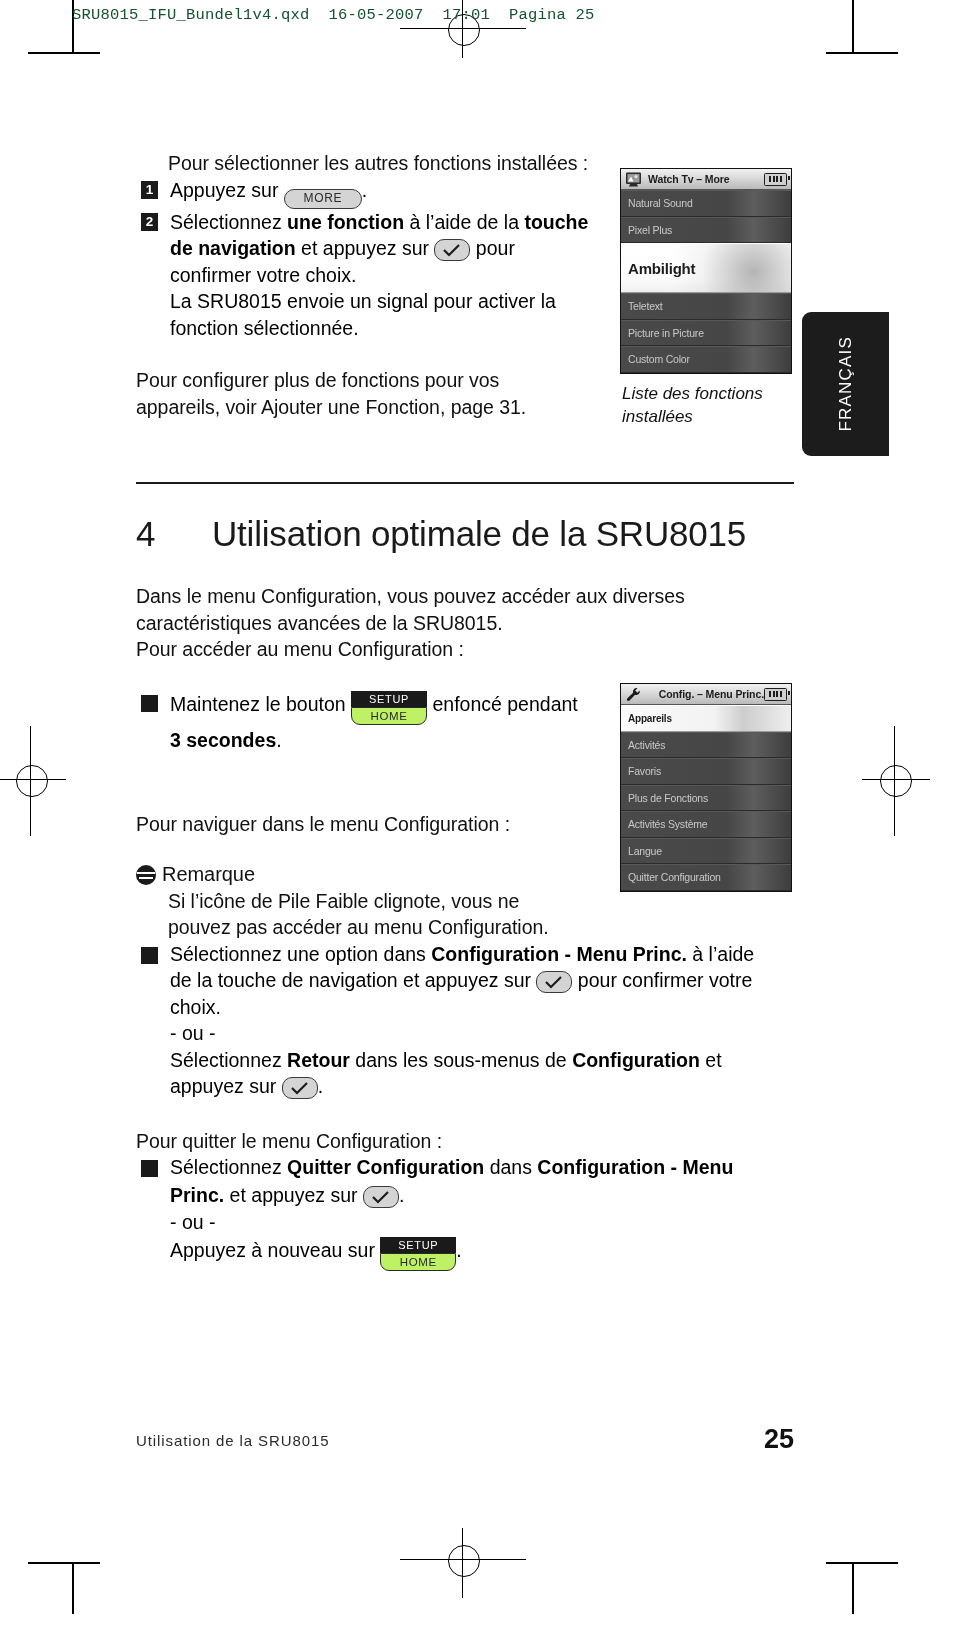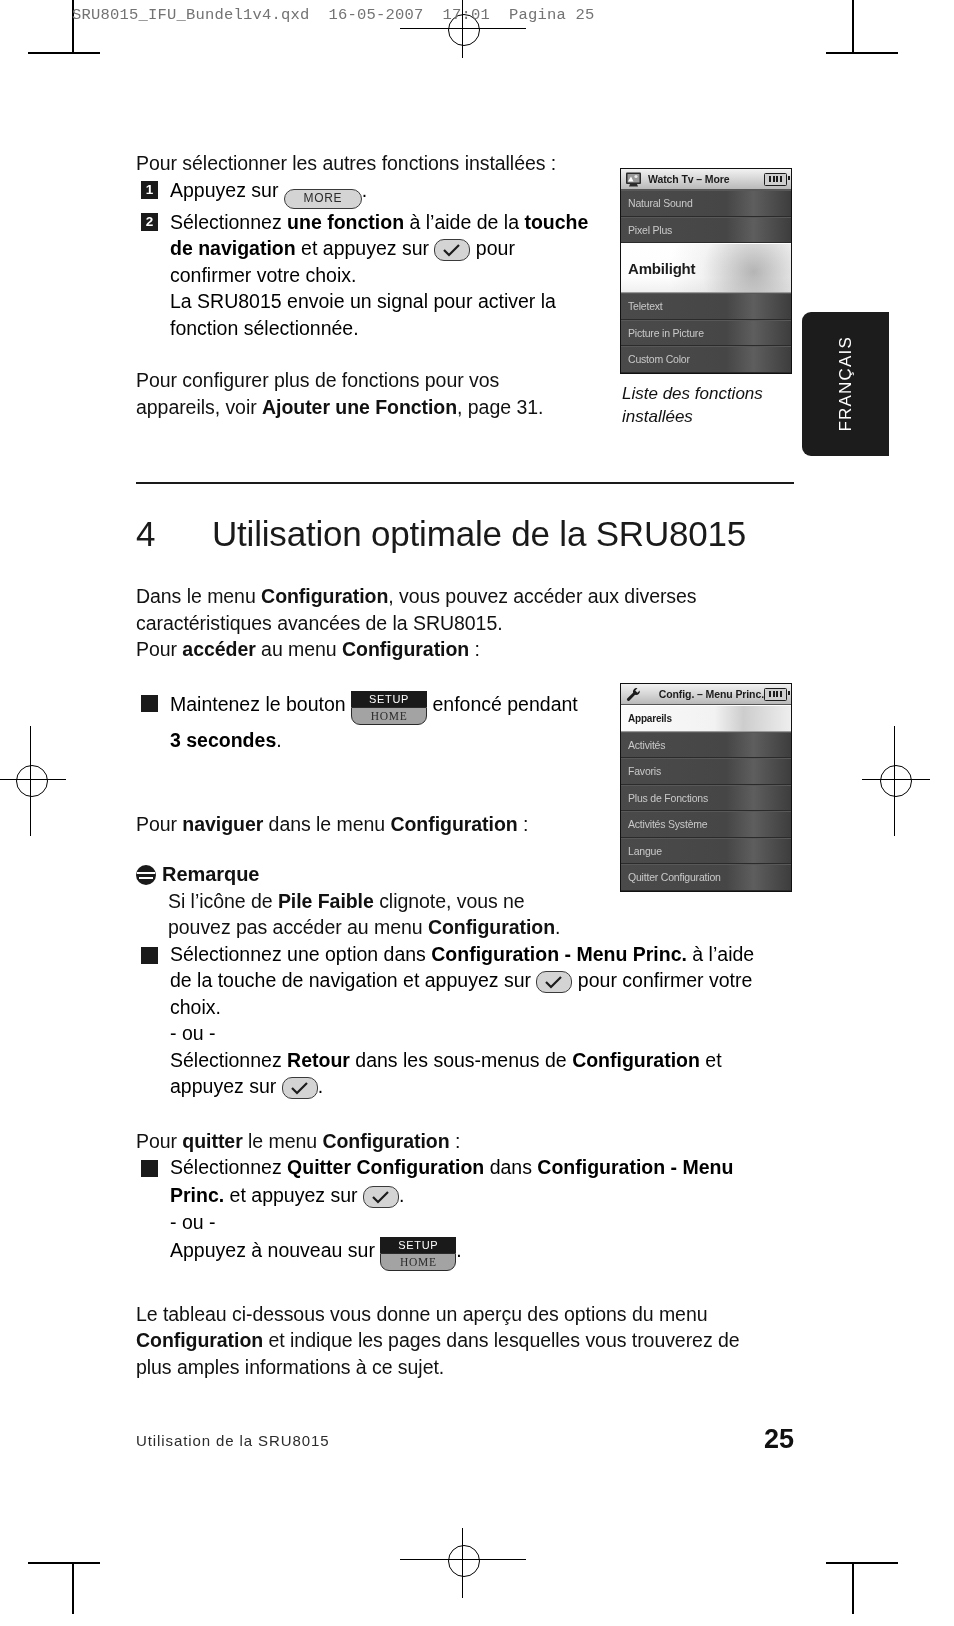--- a/index.html
+++ b/index.html
@@ -27,21 +27,21 @@
 
   
   .qxd-header {
     position: absolute;
     top: 6px;
     left: 72px;
     font-family: "Liberation Mono", monospace;
     font-size: 15.5px;
     letter-spacing: 0.2px;
     white-space: pre;
-    color: #737373;
+    color: #14532d;
   }
 
   
   .page {
     position: absolute;
     left: 0; top: 0;
     width: 954px; height: 1626px;
   }
 
   .content {
@@ -51,21 +51,21 @@
     width: 658px;
   }
 
   
   .para {
     font-size: 19.5px;
     line-height: 26.5px;
     letter-spacing: -0.05px;
     color: #111;
   }
-  .para b, .bold { font-weight: bold; }
+  .para b, .bold { font-weight: normal; }
   .step {
     position: relative;
     padding-left: 34px;
     font-size: 19.5px;
     line-height: 26.5px;
   }
   .step-num {
     position: absolute;
     left: 5px;
     top: 4px;
@@ -124,29 +124,28 @@
     display: block;
     background: #1a1a1a;
     color: #ffffff;
     font-size: 11px;
     letter-spacing: 0.7px;
     line-height: 16px;
     height: 16px;
   }
   .key-setup-home .home-btn {
     display: block;
-    background: #a3a3a3;
+    background: #bef264;
     border: 1.3px solid #2a2a2a;
     border-radius: 0 0 9px 9px;
     font-size: 11.5px;
     letter-spacing: 0.7px;
     line-height: 16px;
     height: 16px;
     color: #2b2b2b;
-    font-family: Liberation Serif, serif;
   }
 
   
   .remarque-icon {
     display: inline-block;
     vertical-align: -4px;
     width: 20px; height: 20px;
     border-radius: 50%;
     background: #1a1a1a;
     position: relative;
@@ -398,21 +397,21 @@
     <div class="lcd-row">Activités</div>
     <div class="lcd-row">Favoris</div>
     <div class="lcd-row">Plus de Fonctions</div>
     <div class="lcd-row">Activités Système</div>
     <div class="lcd-row">Langue</div>
     <div class="lcd-row">Quitter Configuration</div>
   </div>
 
   <div class="content">
 
-    <div class="para" style="width:470px;">Pour sélectionner les autres fonctions installées :</div>
+    <div class="para" style="width:470px;margin-left:32px;">Pour sélectionner les autres fonctions installées :</div>
 
     <div class="step" style="width:470px;">
       <span class="step-num">1</span>
       <span>Appuyez sur </span><span class="key-more">MORE</span><span>.</span>
     </div>
 
     <div class="step" style="width:486px;">
       <span class="step-num">2</span>
       <span>Sélectionnez </span><b>une fonction</b><span> à l’aide de la </span><b>touche</b><br>
       <b>de navigation</b><span> et appuyez sur </span><span class="key-ok"><svg width="20" height="14" viewBox="0 0 20 14">
@@ -479,24 +478,19 @@
     <div class="step" style="width:658px; line-height:27.5px;">
       <span class="bullet-sq"></span>
       <span>Sélectionnez </span><b>Quitter Configuration</b><span> dans </span><b>Configuration - Menu</b><br>
       <b>Princ.</b><span> et appuyez sur </span><span class="key-ok"><svg width="20" height="14" viewBox="0 0 20 14">
             <path d="M2 7 L7 12 L17 2" stroke="#1c1c1c" stroke-width="2.2" fill="none"></path>
           </svg></span><span>.</span><br>
       <span>- ou -</span><br>
       <span>Appuyez à nouveau sur </span><span class="key-setup-home" style="vertical-align:-9px;"><span class="setup-lbl">SETUP</span><span class="home-btn">HOME</span></span><span>.</span>
     </div>
 
-    <div class="para" style="margin-top:30px;">
-      <span>Le tableau ci-dessous vous donne un aperçu des options du menu</span><br>
-      <b>Configuration</b><span> et indique les pages dans lesquelles vous trouverez de</span><br>
-      <span>plus amples informations à ce sujet.</span>
-    </div>
 
   </div>
 
   <div class="footer-left">Utilisation de la SRU8015</div>
   <div class="footer-right">25</div>
 
 </div>
 
 </body></html>

